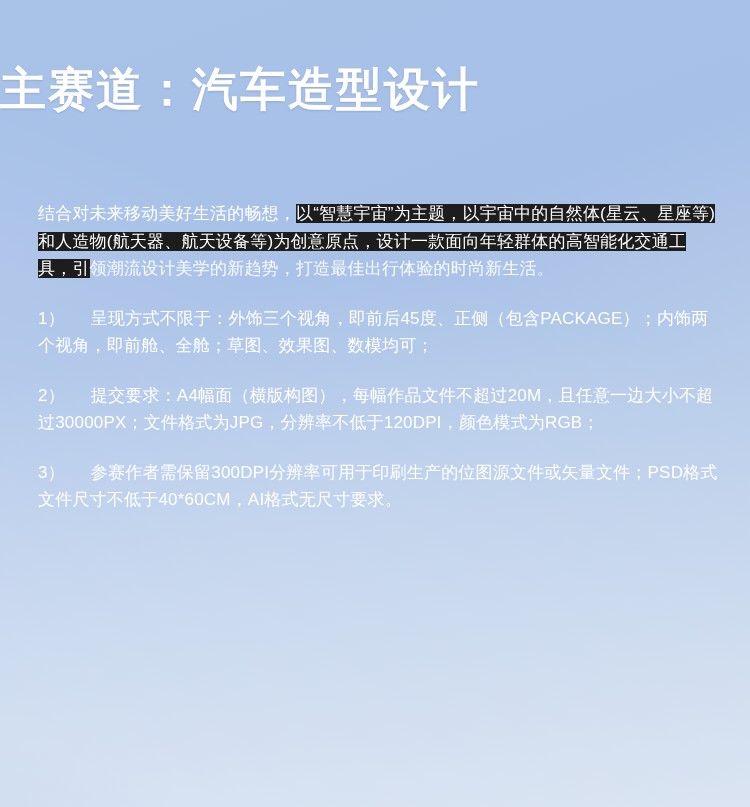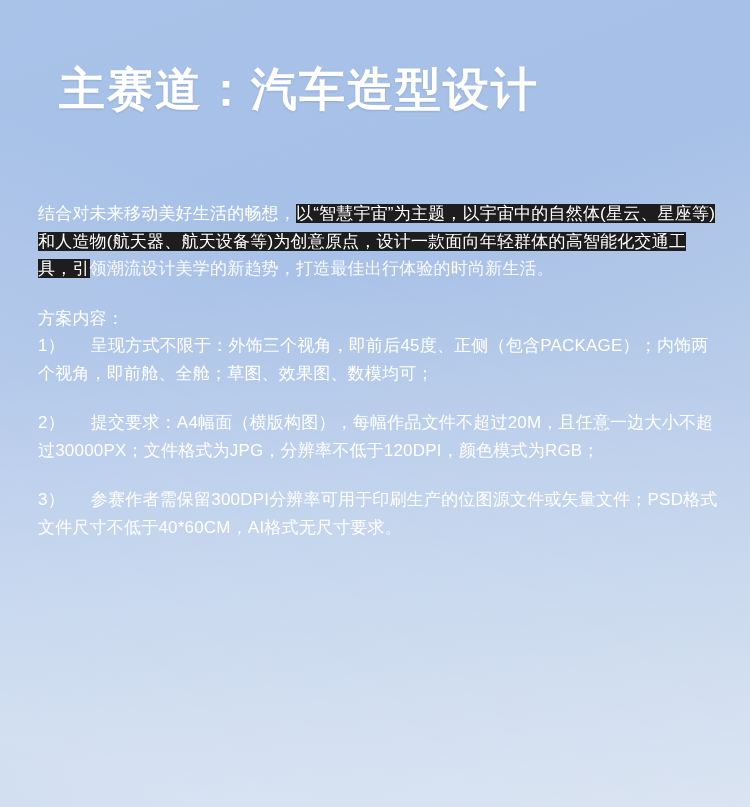--- a/index.html
+++ b/index.html
@@ -27,21 +27,21 @@
     width: 130%;
     height: 150%;
     background: linear-gradient(200deg, rgba(255,255,255,0.00) 38%, rgba(255,255,255,0.18) 58%, rgba(255,255,255,0.32) 78%, rgba(255,255,255,0.10) 100%);
     pointer-events: none;
   }
   .title {
     position: absolute;
     top: 62px;
     left: 0;
     width: 598px;
-    text-align: center;
+    text-align: left;
     color: #ffffff;
     font-size: 46px;
     font-weight: bold;
     letter-spacing: 2px;
     line-height: 1.2;
     text-shadow: 0 1px 2px rgba(80,100,140,0.25);
   }
   .body-text {
     position: absolute;
     top: 200px;
@@ -86,21 +86,20 @@
   <div class="sheen"></div>
 
   <div class="title">主赛道：汽车造型设计</div>
 
   <div class="body-text">
 
     <div class="para intro"><span>结合对未来移动美好生活的畅想，</span><span class="sel">以“智慧宇宙”为主题，以宇宙中的自然体(星云、星座等)和人造物(航天器、航天设备等)为创意原点，设计一款面向年轻群体的高智能化交通工具，引</span><span class="faded">领潮流设计美学的新趋势，打造最佳出行体验的时尚新生活。</span></div>
 
     <div class="spacer"></div>
 
-    <div class="para">方案内容：</div>
 
     <div class="para"><span class="indent-num">1）</span><span class="gap-wide"></span><span>呈现方式不限于：外饰三个视角，即前后45度、正侧（包含PACKAGE）；内饰两个视角，即前舱、全舱；草图、效果图、数模均可；</span></div>
 
     <div class="spacer"></div>
 
     <div class="para"><span class="indent-num">2）</span><span class="gap-wide"></span><span>提交要求：A4幅面（横版构图），每幅作品文件不超过20M，且任意一边大小不超过30000PX；文件格式为JPG，分辨率不低于120DPI，颜色模式为RGB；</span></div>
 
     <div class="spacer"></div>
 
     <div class="para"><span class="indent-num">3）</span><span class="gap-wide"></span><span>参赛作者需保留300DPI分辨率可用于印刷生产的位图源文件或矢量文件；PSD格式文件尺寸不低于40*60CM，AI格式无尺寸要求。</span></div>

